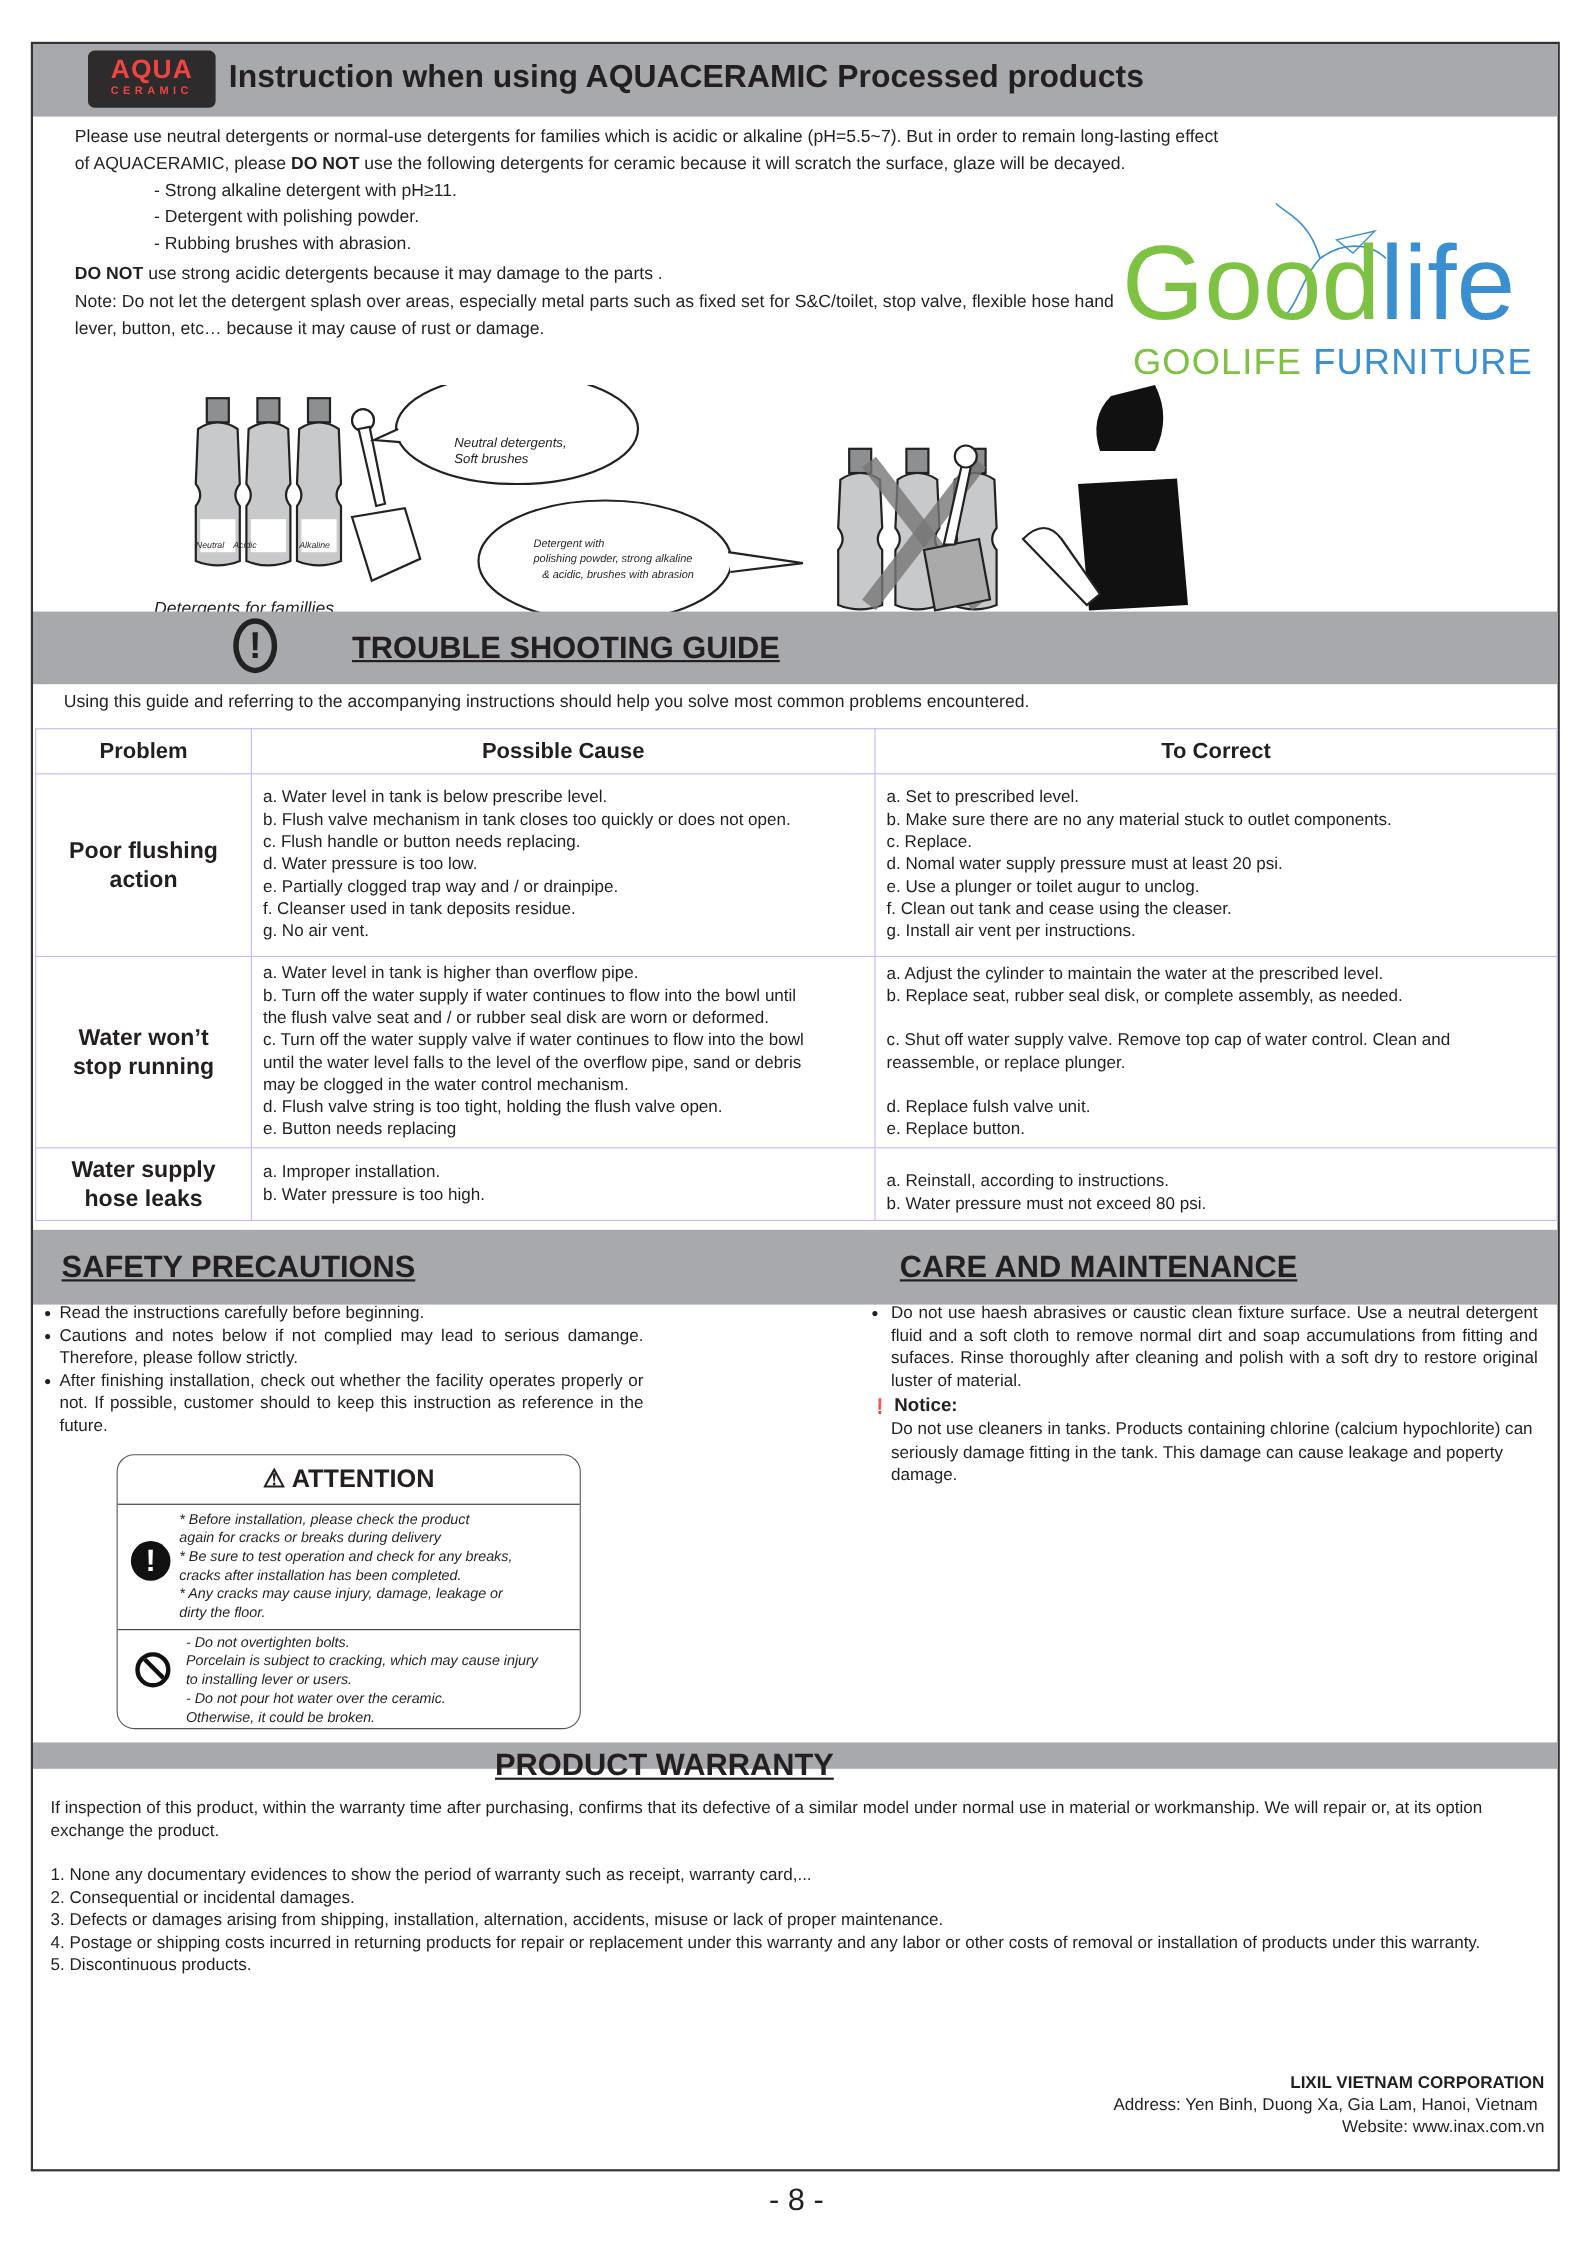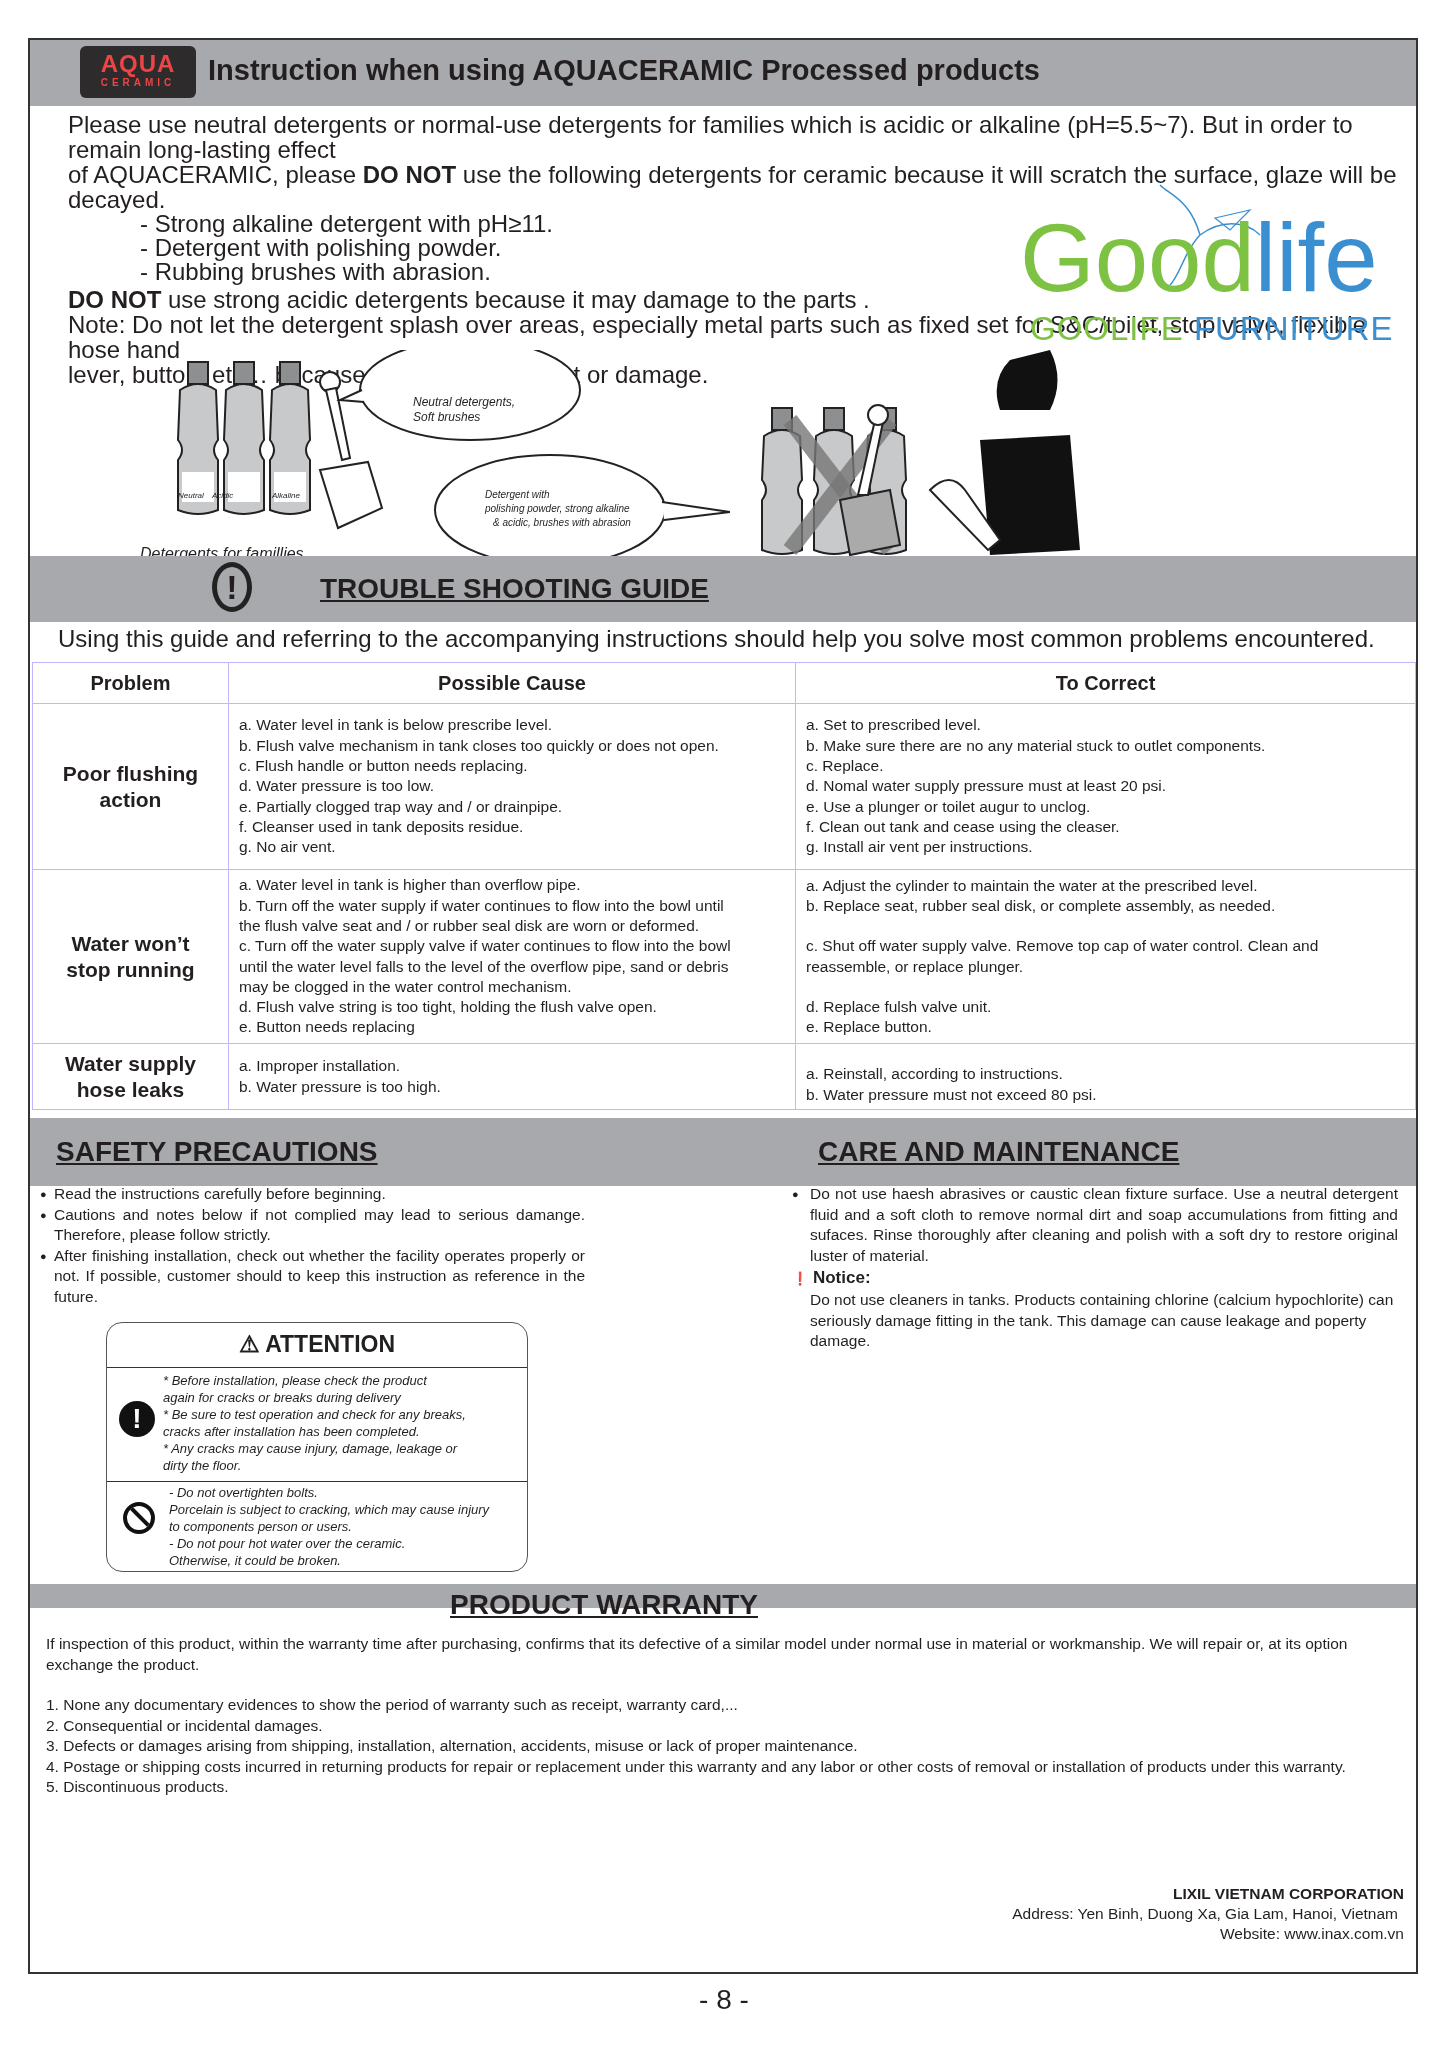--- a/index.html
+++ b/index.html
@@ -1,20 +1,20 @@
 <!DOCTYPE html>
 <html><head>
 <meta charset="utf-8">
 <style>
   html, body { margin: 0; padding: 0; background: #ffffff; }
   body { width: 1448px; height: 2048px; position: relative; font-family: "Liberation Sans", sans-serif; color: #231f20; overflow: hidden; }
   .frame { position: absolute; left: 28px; top: 38px; width: 1390px; height: 1936px; border: 2px solid #333; box-sizing: border-box; }
   .band { position: absolute; left: 0; right: 0; background: #a7a9ac; }
   .abs { position: absolute; }
-  .txt { font-size: 24px; line-height: 25px; }
+  .txt { font-size: 16px; line-height: 25px; }
   .b { font-weight: bold; }
   .logo { position: absolute; left: 50px; top: 6px; width: 116px; height: 52px; background: #2d2b2c; border-radius: 6px; color: #ef4444; text-align: center; }
   .logo .l1 { font-size: 24px; font-weight: bold; letter-spacing: 1px; line-height: 26px; margin-top: 5px; }
   .logo .l2 { font-size: 10px; font-weight: bold; letter-spacing: 4px; line-height: 12px; }
   .h1 { font-size: 29px; font-weight: bold; }
   .h2 { font-size: 28px; font-weight: bold; text-decoration: underline; }
   .tbl { position: absolute; left: 2px; top: 622px; width: 1384px; border-collapse: collapse; }
   .tbl td, .tbl th { border: 1px solid #c4b5fd; vertical-align: middle; font-size: 15.5px; line-height: 20.3px; padding: 4px 10px; }
   .tbl th { font-size: 20px; font-weight: bold; height: 32px; }
   .tbl td.prob { text-align: center; font-weight: bold; font-size: 21px; line-height: 26px; width: 175px; }
@@ -233,21 +233,21 @@
           <span class="line">dirty the floor.</span>
       </div>
     </div>
     <div class="row" style="top:158px;height:88px;">
       <div class="abs" style="left:16px;top:20px;width:32px;height:32px;border:4px solid #111;border-radius:50%;box-sizing:border-box;overflow:hidden;">
         <div style="position:absolute;left:-4px;top:10px;width:36px;height:4px;background:#111;transform:rotate(45deg);"></div>
       </div>
       <div class="abs it" style="left:62px;top:2px;">
         <span class="line">- Do not overtighten bolts.</span>
           <span class="line">Porcelain is subject to cracking, which may cause injury</span>
-          <span class="line">to components person or users.</span>
+          <span class="line">to installing lever or users.</span>
           <span class="line">- Do not pour hot water over the ceramic.</span>
           <span class="line">Otherwise, it could be broken.</span>
       </div>
     </div>
   </div>
 
   <div class="abs" style="left:762px;top:1144px;width:606px;">
     <ul class="bul" style="margin:0;padding:0;">
       <li style="padding-left:18px;">Do not use haesh abrasives or caustic clean fixture surface. Use a neutral detergent fluid and a soft cloth to remove normal dirt and soap accumulations from fitting and sufaces. Rinse thoroughly after cleaning and polish with a soft dry to restore original luster of material.</li>
     </ul>

